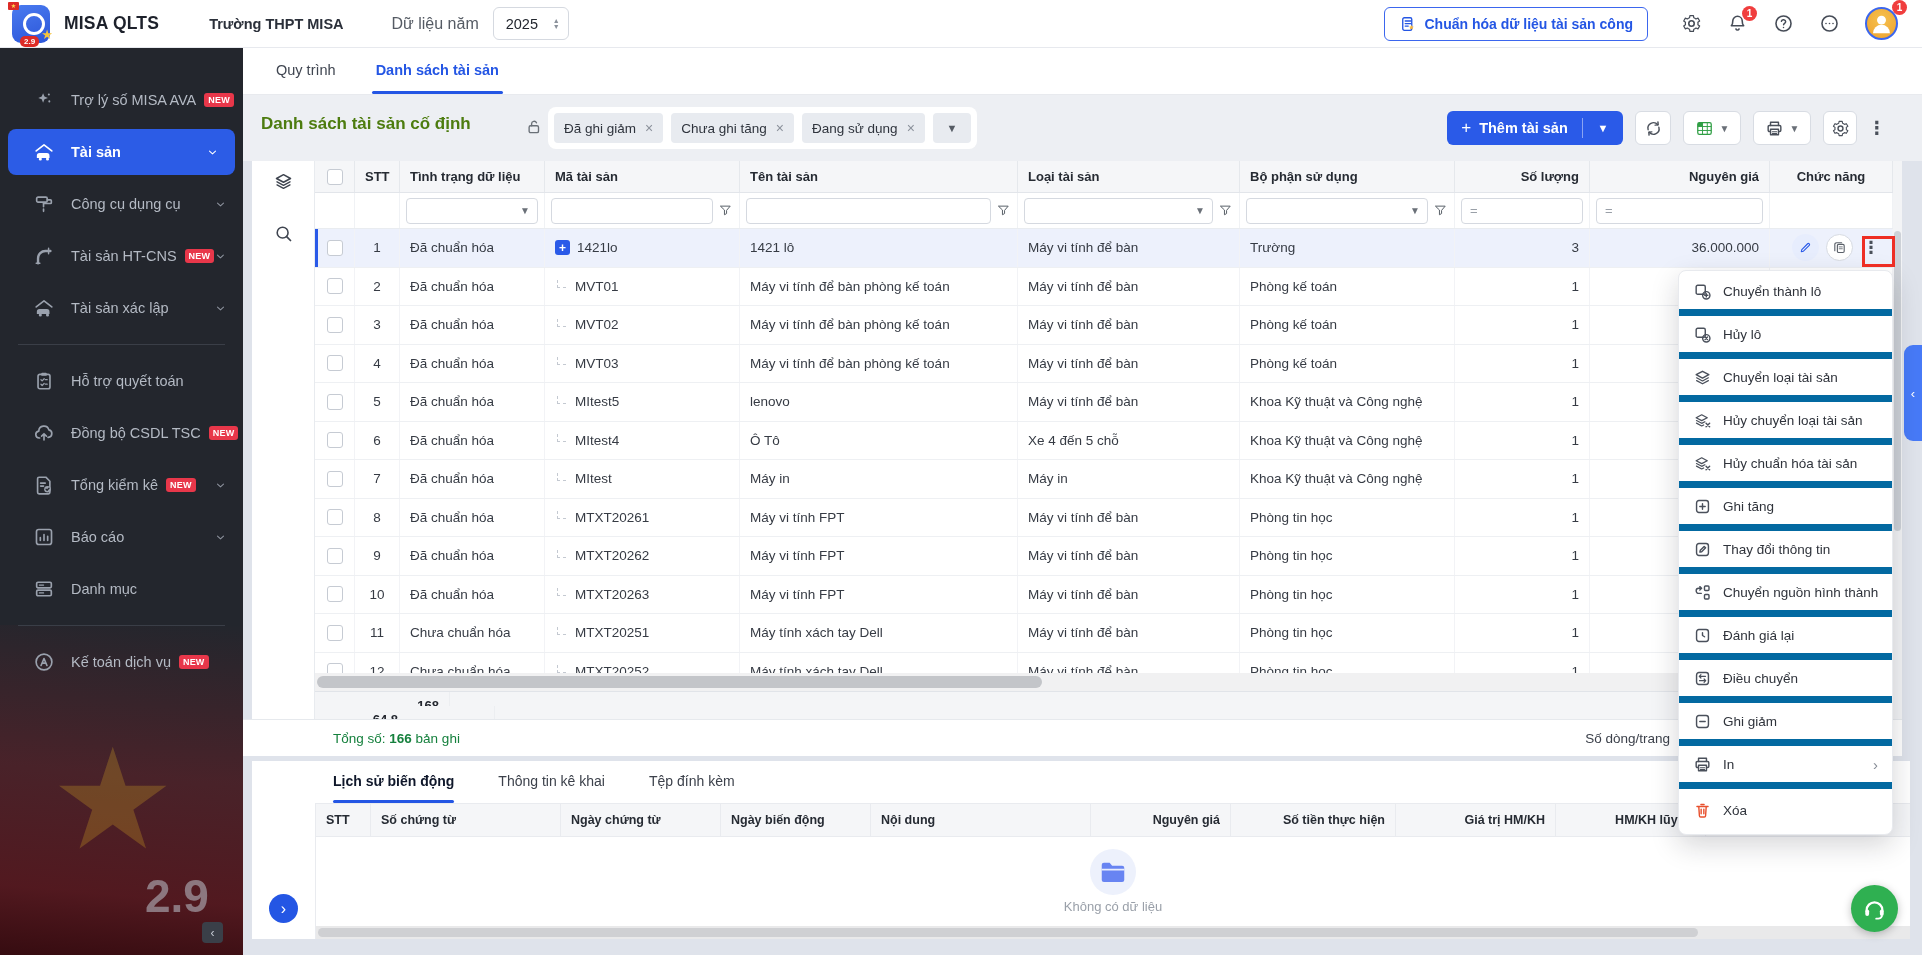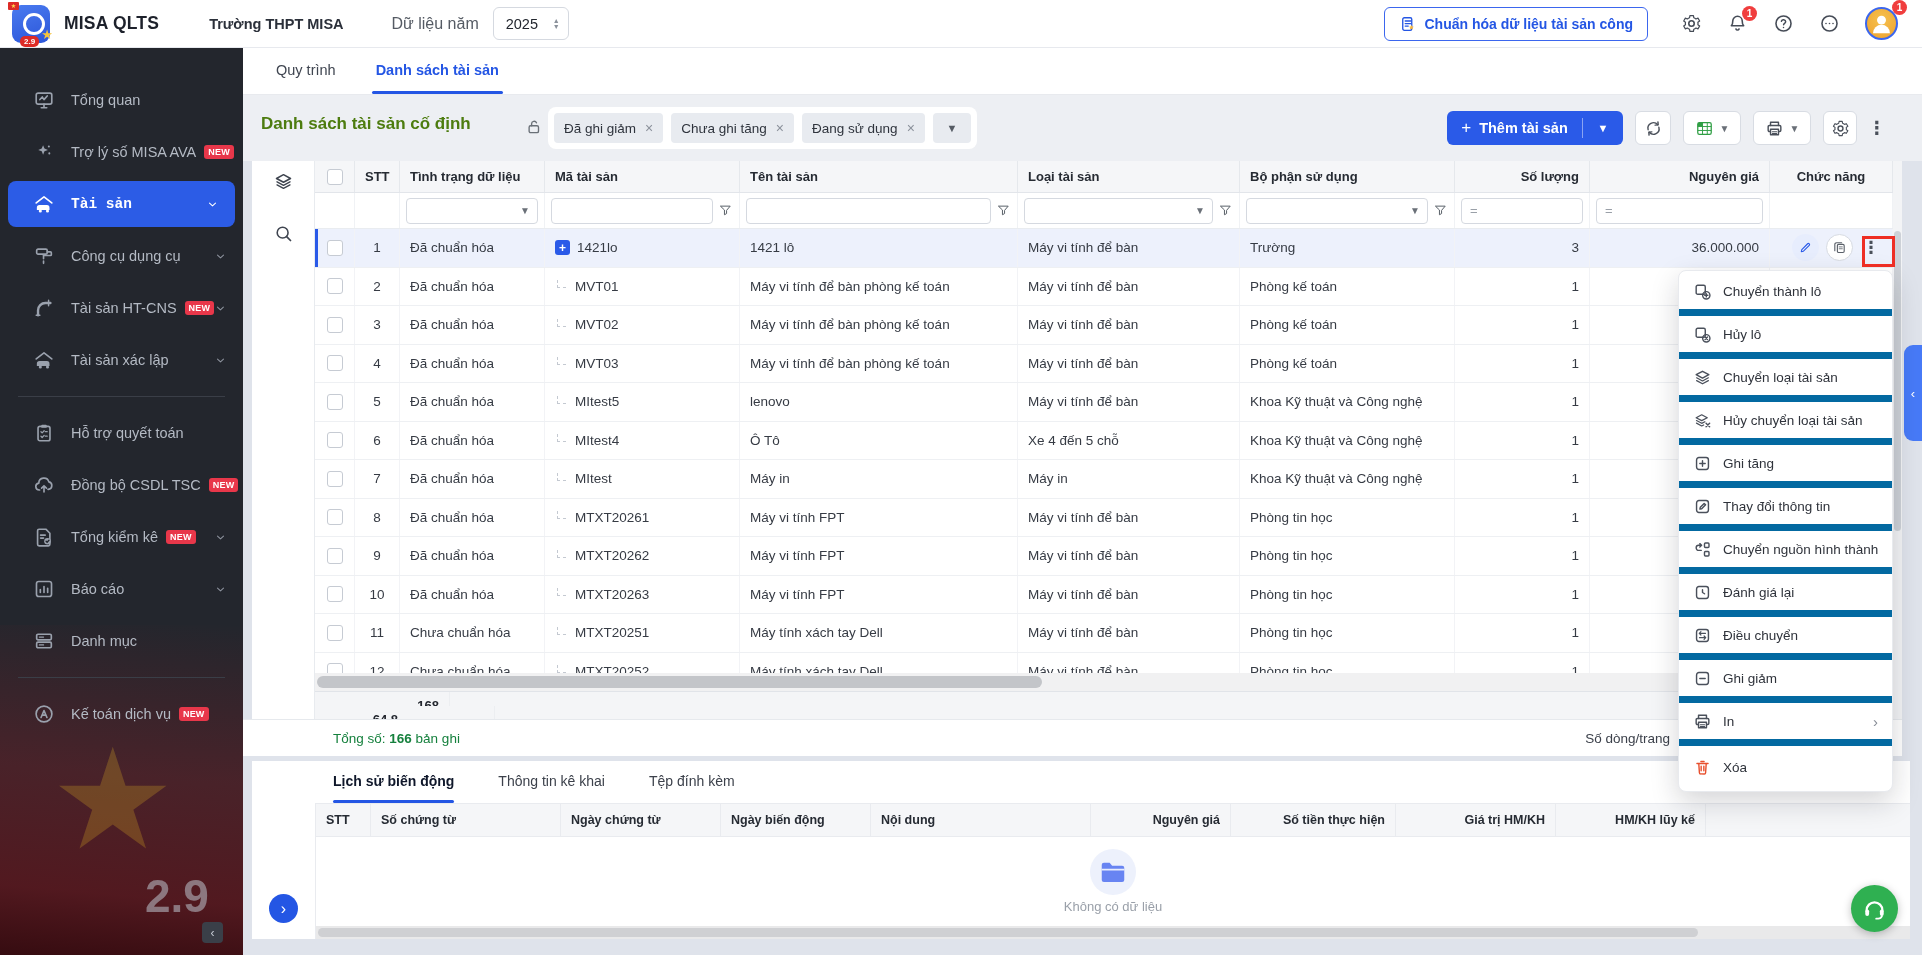--- a/index.html
+++ b/index.html
@@ -40,21 +40,21 @@
 
   
   .sidebar { position:absolute; left:0; top:48px; width:243px; bottom:0; background:#23262d; z-index:7; overflow:hidden; }
   #sidebar-items { position:relative; padding-top:26px; z-index:2; }
   .sb-item { position:relative; height:52px; display:flex; align-items:center; padding:0 16px 0 33px;
              color:#b4bac4; cursor:pointer; }
   .sb-item.active { background:#2c5ce6; border-radius:8px; margin:3px 8px; height:46px; padding-left:25px; color:#fff; }
   .sb-ic { width:22px; height:22px; color:#9aa1ad; flex:0 0 auto; }
   .sb-item.active .sb-ic { color:#fff; }
   .sb-label { margin-left:16px; font-size:14.5px; white-space:nowrap; }
-  .sb-item.active .sb-label { font-weight:700;font-family:Liberation Mono, monospace; }
+  .sb-item.active .sb-label { font-weight:700; }
   .new-badge { margin-left:8px; background:#e8374a; color:#fff; font-size:9px; font-weight:bold;
                padding:2px 4px; border-radius:3px; letter-spacing:.2px; }
   .sb-chev { margin-left:auto; width:13px; height:13px; color:#8d939e; }
   .sb-item.active .sb-chev { color:#fff; }
   .sb-div { height:1px; background:#3a3e47; margin:10px 18px; }
   .flag-decor { position:absolute; left:0; right:0; bottom:0; height:330px; pointer-events:none; z-index:1;
      background:linear-gradient(185deg,rgba(170,25,32,0) 0%,rgba(170,25,32,.28) 45%,rgba(120,14,20,.55) 80%,rgba(58,6,10,.82) 100%); }
   .fd-star { position:absolute; left:50px; top:105px; font-size:140px; line-height:1; color:rgba(224,178,36,.26); }
   .fd-ver { position:absolute; left:145px; top:244px; font-size:46px; font-weight:900; color:rgba(190,196,205,.55); }
   .sb-collapse { position:absolute; left:202px; top:874px; width:21px; height:21px; background:#3a3f48;
@@ -271,30 +271,20 @@
               </svg>
             </span>
           </span>
         <i class="badge">1</i>
       </span>
     </div>
   </header>
 
   <aside class="sidebar">
     <div id="sidebar-items">
-        <div class="sb-item">
-     <span class="sb-ic" data-icon="overview">
-            <svg viewBox="0 0 24 24" fill="none" stroke="currentColor" stroke-width="1.8" stroke-linecap="round" stroke-linejoin="round">
-              <rect x="3.5" y="4.5" width="17" height="12" rx="2"></rect>
-              <path d="M9 20.5h6M12 16.5v4M7.5 11.5l2.6-2.8 1.9 2.9 3.5-4"></path>
-            </svg>
-          </span>
-     <span class="sb-label">Tổng quan</span>
-
-   </div>
         <div class="sb-item">
      <span class="sb-ic" data-icon="sparkle">
             <svg viewBox="0 0 24 24" fill="none" stroke="currentColor" stroke-width="1.8" stroke-linecap="round" stroke-linejoin="round">
               <path d="M11 4.5l1.5 3.8 3.8 1.5-3.8 1.5L11 15.1l-1.5-3.8-3.8-1.5 3.8-1.5z" fill="currentColor" stroke="none"></path>
               <circle cx="17.3" cy="6" r="1.1" fill="currentColor" stroke="none"></circle>
               <circle cx="17.8" cy="13.5" r="1.1" fill="currentColor" stroke="none"></circle>
             </svg>
           </span>
      <span class="sb-label">Trợ lý số MISA AVA</span>
      <span class="new-badge">NEW</span>
@@ -935,20 +925,31 @@
           <svg viewBox="0 0 24 24" fill="none" stroke="currentColor" stroke-width="1.8" stroke-linecap="round" stroke-linejoin="round">
             <path d="M11 4.8l7 3.7-7 3.7-7-3.7z" stroke-width="1.6"></path>
             <path d="M4.4 12L11 15.6l4-2.1M4.4 15.3L11 18.9l2.5-1.3" stroke-width="1.5"></path>
             <path d="M16.5 15.5L21 20M21 15.5L16.5 20" stroke-width="1.8"></path>
           </svg>
         </span>
      <span>Hủy chuyển loại tài sản</span>
 
    </div>
       <div class="cm-item">
+     <span class="cm-ic" data-icon="layers-x">
+          <svg viewBox="0 0 24 24" fill="none" stroke="currentColor" stroke-width="1.8" stroke-linecap="round" stroke-linejoin="round">
+            <path d="M11 4.8l7 3.7-7 3.7-7-3.7z" stroke-width="1.6"></path>
+            <path d="M4.4 12L11 15.6l4-2.1M4.4 15.3L11 18.9l2.5-1.3" stroke-width="1.5"></path>
+            <path d="M16.5 15.5L21 20M21 15.5L16.5 20" stroke-width="1.8"></path>
+          </svg>
+        </span>
+     <span>Hủy chuẩn hóa tài sản</span>
+
+   </div>
+      <div class="cm-item">
      <span class="cm-ic" data-icon="plus-square">
           <svg viewBox="0 0 24 24" fill="none" stroke="currentColor" stroke-width="1.8" stroke-linecap="round" stroke-linejoin="round">
             <rect x="4.5" y="4.5" width="15" height="15" rx="3"></rect>
             <path d="M12 8.6v6.8M8.6 12h6.8"></path>
           </svg>
         </span>
      <span>Ghi tăng</span>
 
    </div>
       <div class="cm-item">

